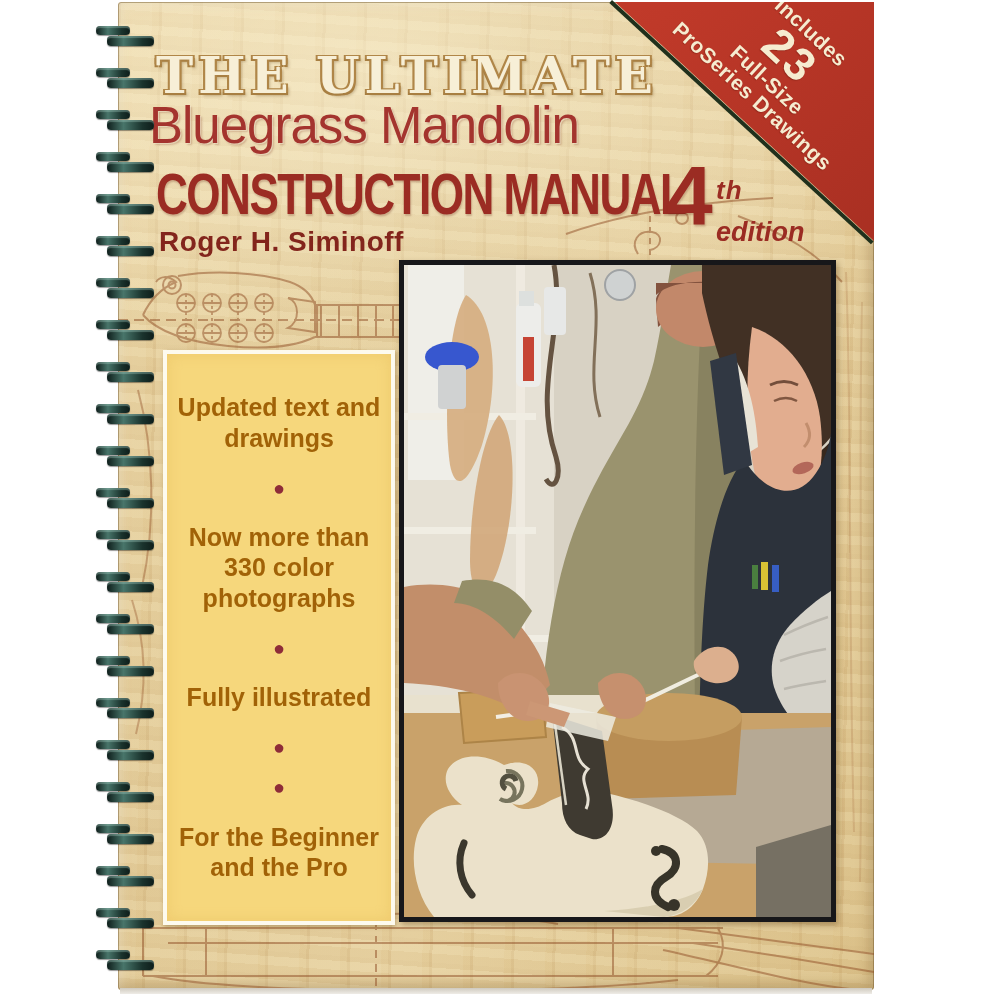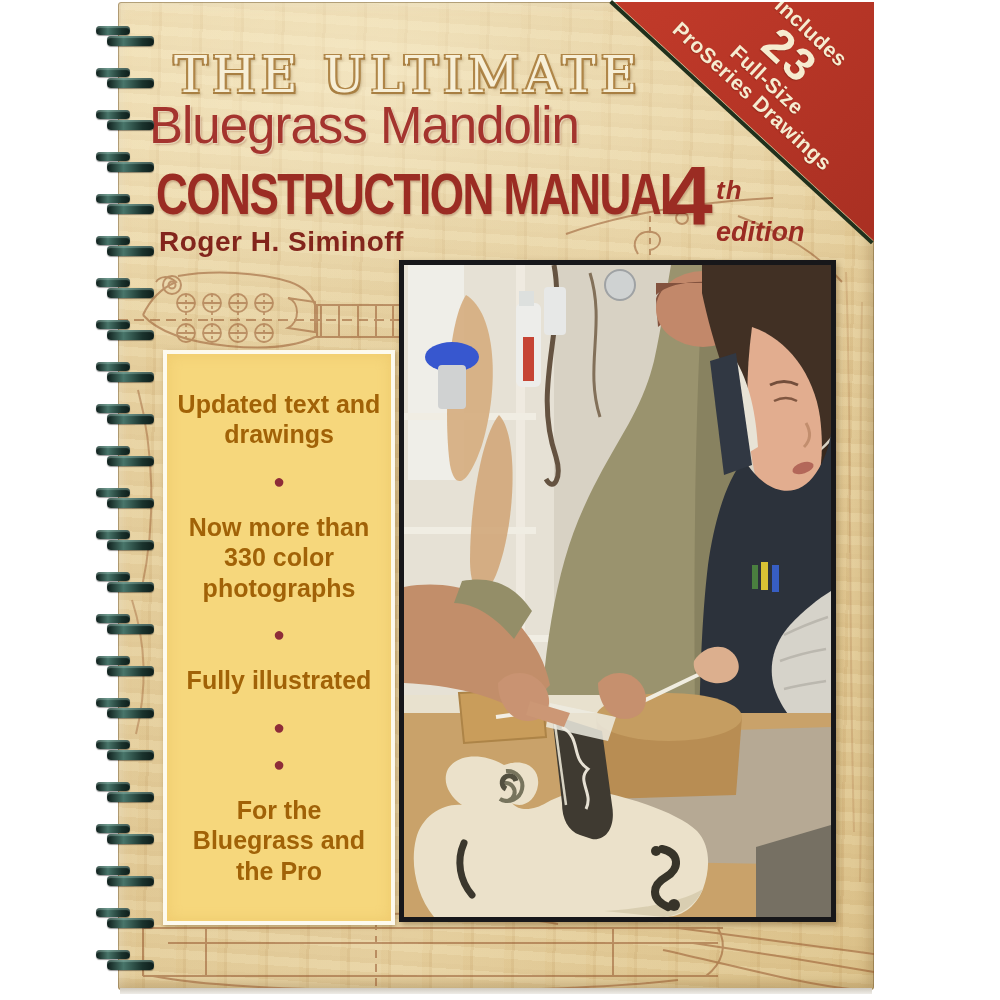--- a/index.html
+++ b/index.html
@@ -27,21 +27,21 @@
   .banner{position:absolute;left:0;top:0;width:756px;height:260px;
      clip-path:polygon(497px 0,756px 0,756px 239px);
      background:linear-gradient(135deg,#cd4733 0%,#bf3929 55%,#a82f22 100%);}
   .banner-edge{position:absolute;left:494px;top:-2px;width:356px;height:4px;background:#20301c;
      transform:rotate(42.7deg);transform-origin:0 0;}
   .banner-text{position:absolute;left:514px;top:8px;width:300px;transform:rotate(42.7deg);
      text-align:center;color:#f6ecd0;line-height:1.02;text-shadow:0 1px 1px rgba(90,20,10,.4);}
   .banner-line{font-size:21px;font-weight:bold;letter-spacing:.5px;}
   .banner-line.big{font-size:46px;font-weight:bold;line-height:.95;letter-spacing:2px;}
   
-  .kicker{position:absolute;left:56px;top:44px;font-family:"DejaVu Serif",serif;font-weight:normal;
+  .kicker{position:absolute;left:38px;top:44px;font-family:"DejaVu Serif",serif;font-weight:bold;
      font-size:50px;letter-spacing:5px;color:#f7efd7;
      text-shadow:-2px -1px 0 #b08648,2px -1px 0 #b08648,-2px 2px 0 #a87f42,2px 2px 0 #a87f42,3px 3px 3px rgba(110,75,25,.35);}
   .main-title{position:absolute;left:31px;top:94px;font-size:51px;font-weight:normal;letter-spacing:-1px;
      color:#a4342e;text-shadow:1px 1px 0 rgba(246,238,214,.55),2px 2px 2px rgba(120,40,20,.25);}
   .sub-title{position:absolute;left:38px;top:158px;font-size:58px;font-weight:bold;letter-spacing:-2px;
      color:#9b2c23;transform:scaleX(.76);transform-origin:0 0;white-space:nowrap;
      text-shadow:1px 2px 2px rgba(100,30,15,.25);}
   .ed-num{position:absolute;left:548px;top:146px;font-size:84px;font-weight:bold;color:#9b2c23;
      text-shadow:1px 2px 2px rgba(100,30,15,.25);}
   .ed-stack{position:absolute;left:598px;top:175px;color:#9b2c23;font-weight:bold;line-height:1;font-style:italic;}
@@ -131,21 +131,21 @@
     <div class="author">Roger H. Siminoff</div>
 
     <div class="sidebar" id="sidebar">
         <div class="s-item">Updated text and drawings</div>
         <div class="s-dot">●</div>
         <div class="s-item">Now more than 330 color photographs</div>
         <div class="s-dot">●</div>
         <div class="s-item">Fully illustrated</div>
         <div class="s-dot">●</div>
         <div class="s-dot">●</div>
-        <div class="s-item">For the Bluegrass and the Pro</div>
+        <div class="s-item">For the Beginner and the Pro</div>
       </div>
 
     <div class="photo">
       <svg width="427" height="652" viewBox="0 0 427 652">
 
         <rect x="0" y="0" width="427" height="652" fill="#d8d3c9"></rect>
         <rect x="0" y="0" width="150" height="652" fill="#e7e4db"></rect>
         <rect x="4" y="0" width="56" height="215" fill="#f0f1ef"></rect>
 
         <rect x="112" y="0" width="9" height="390" fill="#f0ede7"></rect>

